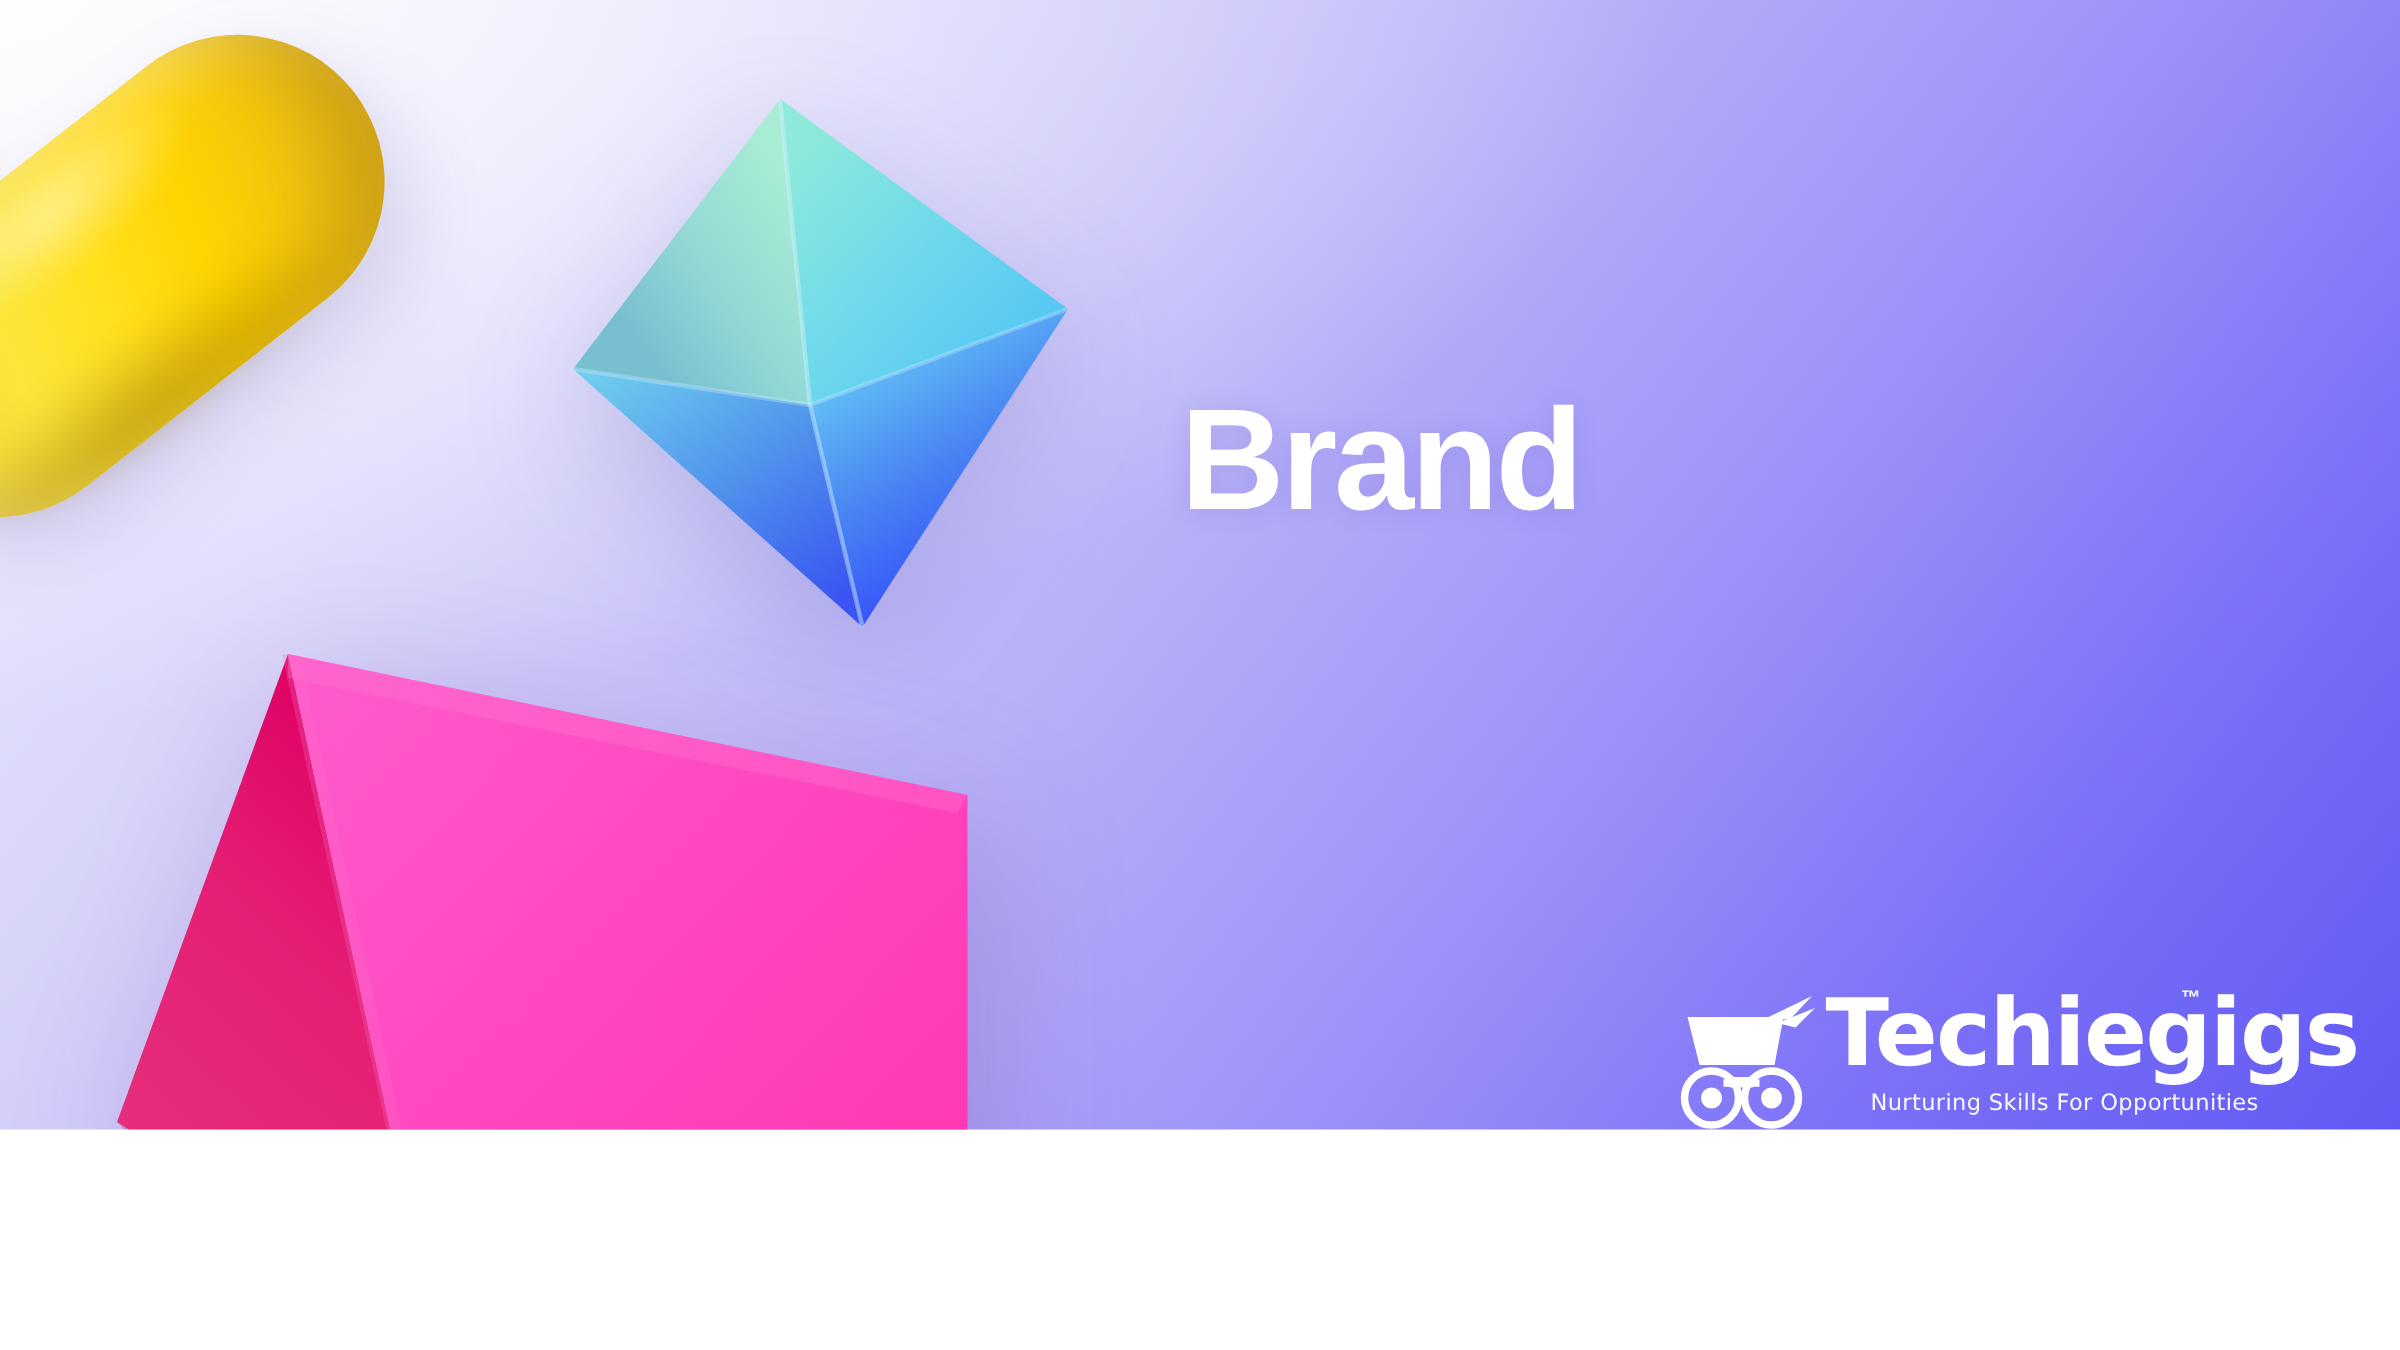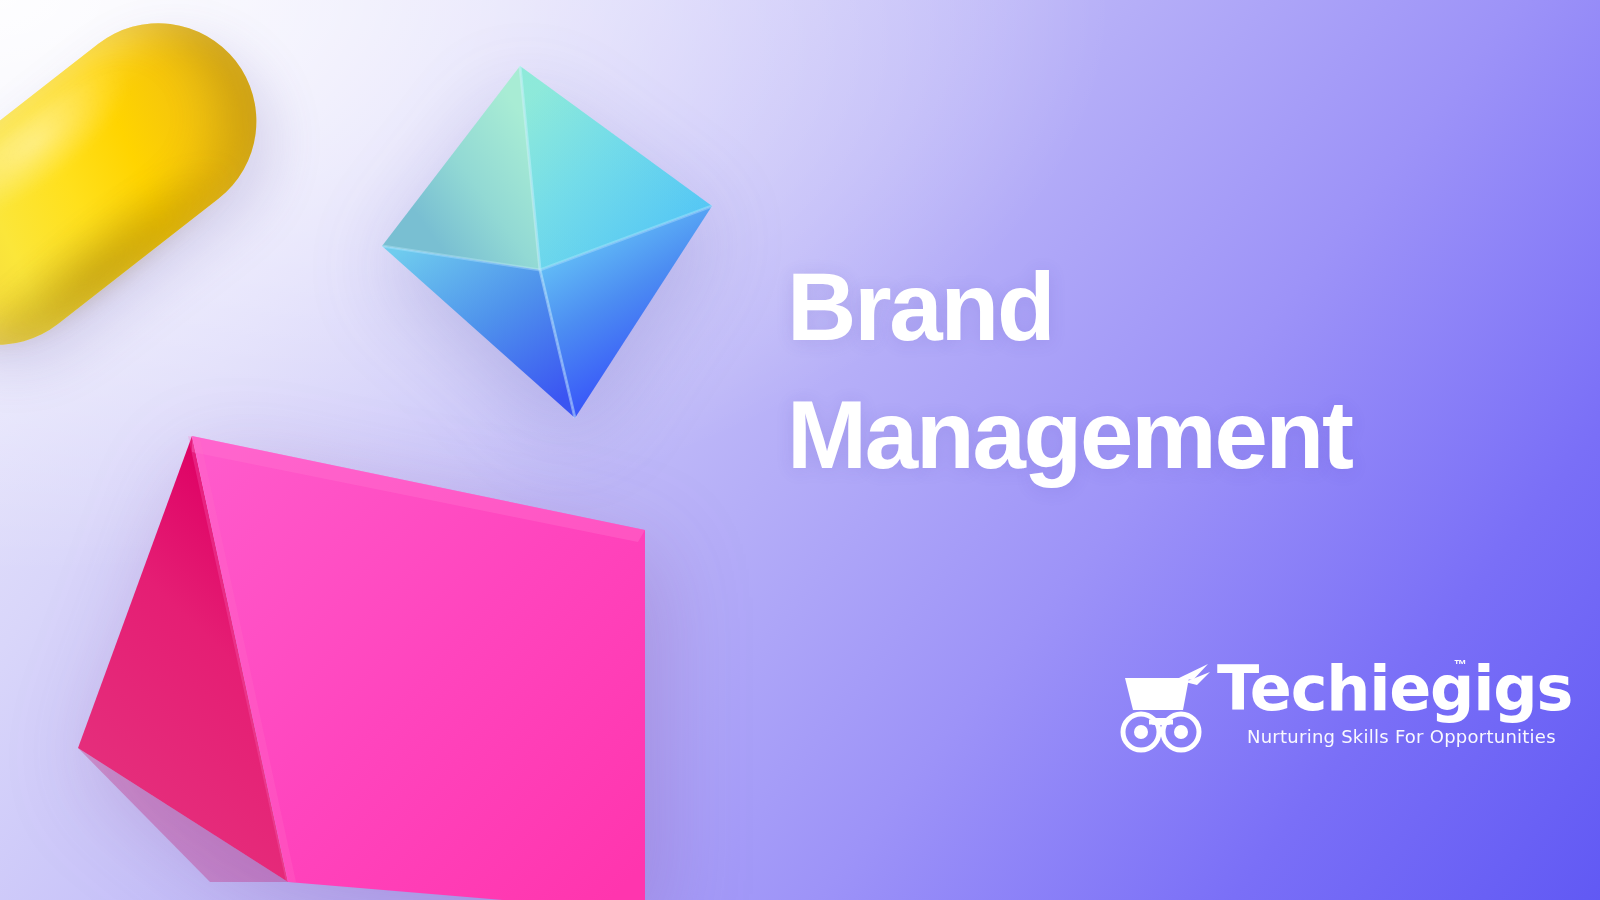--- a/index.html
+++ b/index.html
@@ -1,21 +1,21 @@
 <!DOCTYPE html>
 <html><head>
 <meta charset="utf-8">
 <style>
   html,body{margin:0;padding:0;}
   body{
     width:1600px;height:900px;overflow:hidden;
     font-family:"Liberation Sans","DejaVu Sans",sans-serif;
   }
   #stage{
-    position:relative;width:1600px;height:900px;overflow:hidden;
+    position:relative;width:1600px;height:753px;overflow:hidden;
     background:
       radial-gradient(120% 110% at 0% 0%, rgba(255,255,255,.92) 0%, rgba(255,255,255,.45) 28%, rgba(255,255,255,0) 58%),
       linear-gradient(128deg,#EFEFFC 0%,#D9D6FA 22%,#BDB7F8 44%,#9D93F8 66%,#7A6FF7 84%,#6159F4 100%);
   }
 
   
   .capsule{
     position:absolute;left:-122px;top:86px;width:400px;height:196px;
     border-radius:98px;
     transform:rotate(-38deg);
@@ -63,21 +63,21 @@
   .logo-word{
     position:absolute;left:104px;top:6px;
     color:#fff;font-size:62px;font-weight:700;letter-spacing:-1.2px;line-height:1;
     font-family:"DejaVu Sans","Liberation Sans",sans-serif;
   }
   .logo-tm{
     position:absolute;right:-4px;top:6px;color:#fff;font-size:13px;font-weight:700;line-height:1;
   }
   .logo-tag{
     position:absolute;left:134px;top:76px;
-    color:#fff;font-size:18px;font-weight:400;letter-spacing:.25px;line-height:1;
+    color:#fff;font-size:15px;font-weight:400;letter-spacing:.25px;line-height:1;
     white-space:nowrap;opacity:.96;
     font-family:"DejaVu Sans","Liberation Sans",sans-serif;
   }
 </style>
 </head>
 <body>
 
 <div id="stage">
 
   <div class="capsule">
@@ -155,21 +155,20 @@
       <polygon points="132,24 585,118 578,130 132,40" fill="#FF79D2" opacity="0.35"></polygon>
 
       <polygon points="128,24 140,26 236,470 226,470" fill="#FF6FC9" opacity="0.25"></polygon>
 
       <polygon points="18,336 228,470 150,470" fill="#C2005E" opacity="0.28"></polygon>
     </svg>
   </div>
 
   <div class="headline">
     <span class="ln">Brand</span>
-    <span class="ln">Management</span>
   </div>
 
   <div class="logo">
     <div class="logo-mark">
       <svg viewBox="0 0 100 100" xmlns="http://www.w3.org/2000/svg">
         <g fill="#FFFFFF">
 
           <path d="M12 22 L76 22 L70 54 L20 54 Z"></path>
 
           <path d="M66 22 L95 8 L80 24 Z"></path>

